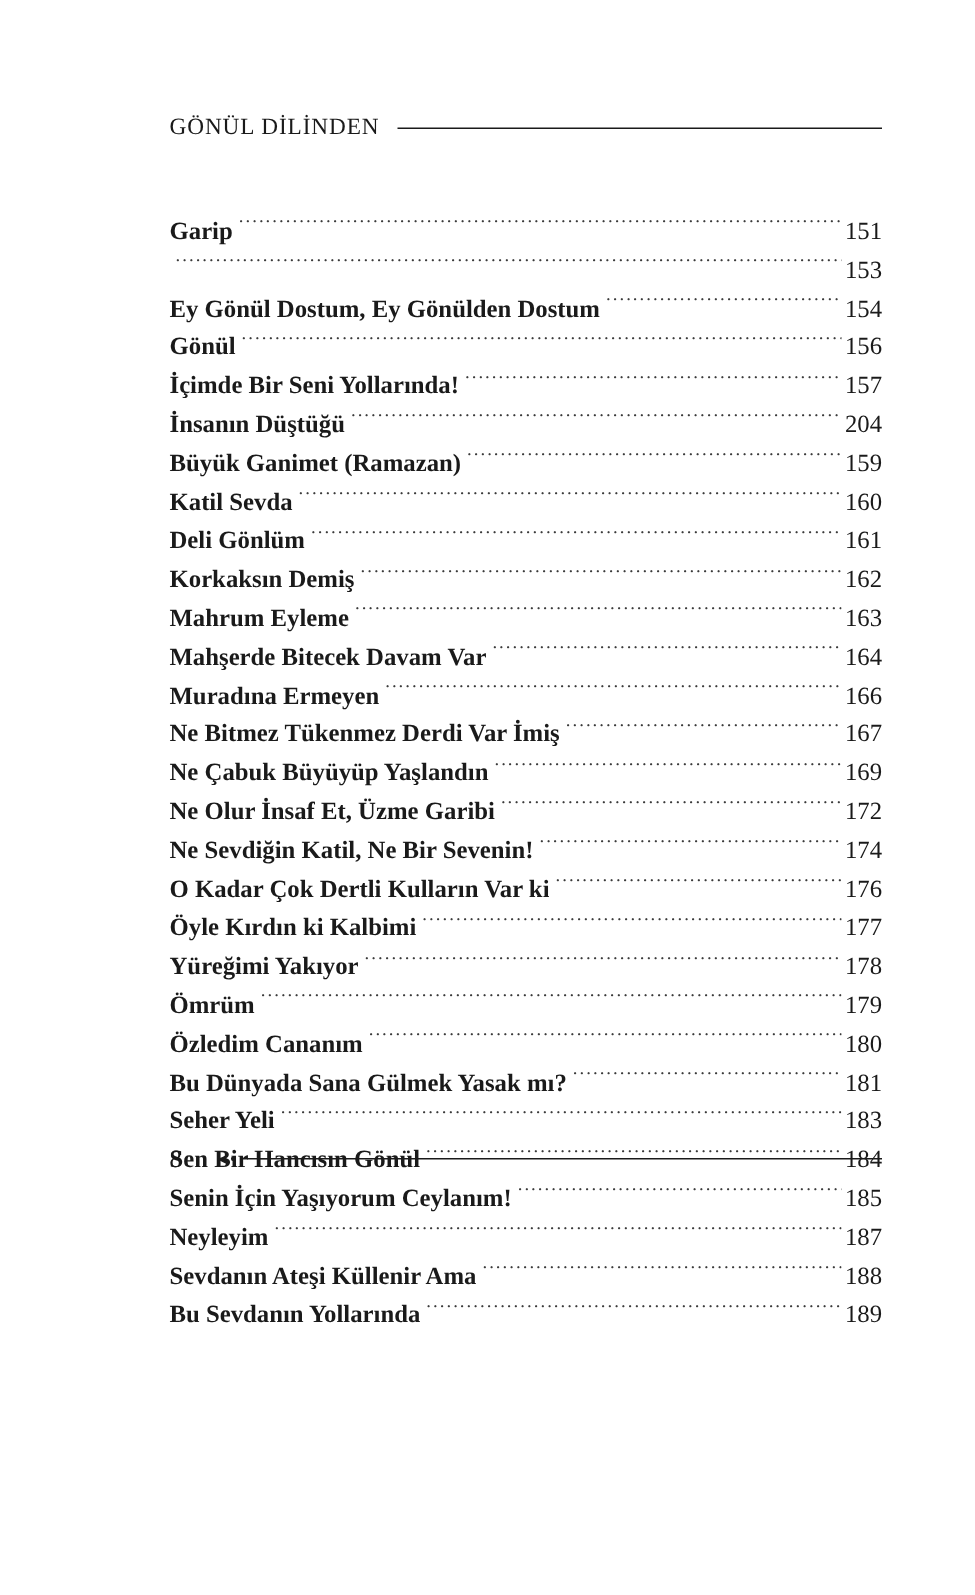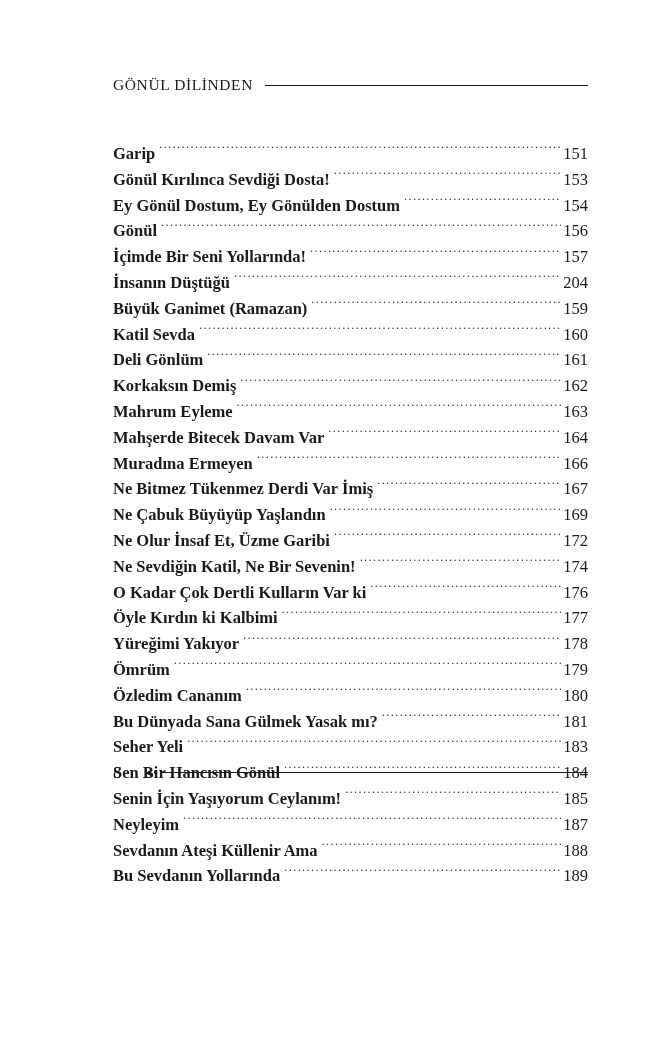--- a/index.html
+++ b/index.html
@@ -145,21 +145,20 @@
     <span class="running-head-rule"></span>
   </div>
 
   <div class="toc">
       <div class="toc-entry">
         <span class="toc-title">Garip</span>
         <span class="toc-leader"></span>
         <span class="toc-page">151</span>
       </div>
       <div class="toc-entry">
-        <span class="toc-title">Gönül Kırılınca Sevdiği Dosta!</span>
         <span class="toc-leader"></span>
         <span class="toc-page">153</span>
       </div>
       <div class="toc-entry">
         <span class="toc-title">Ey Gönül Dostum, Ey Gönülden Dostum</span>
         <span class="toc-leader"></span>
         <span class="toc-page">154</span>
       </div>
       <div class="toc-entry">
         <span class="toc-title">Gönül</span>

